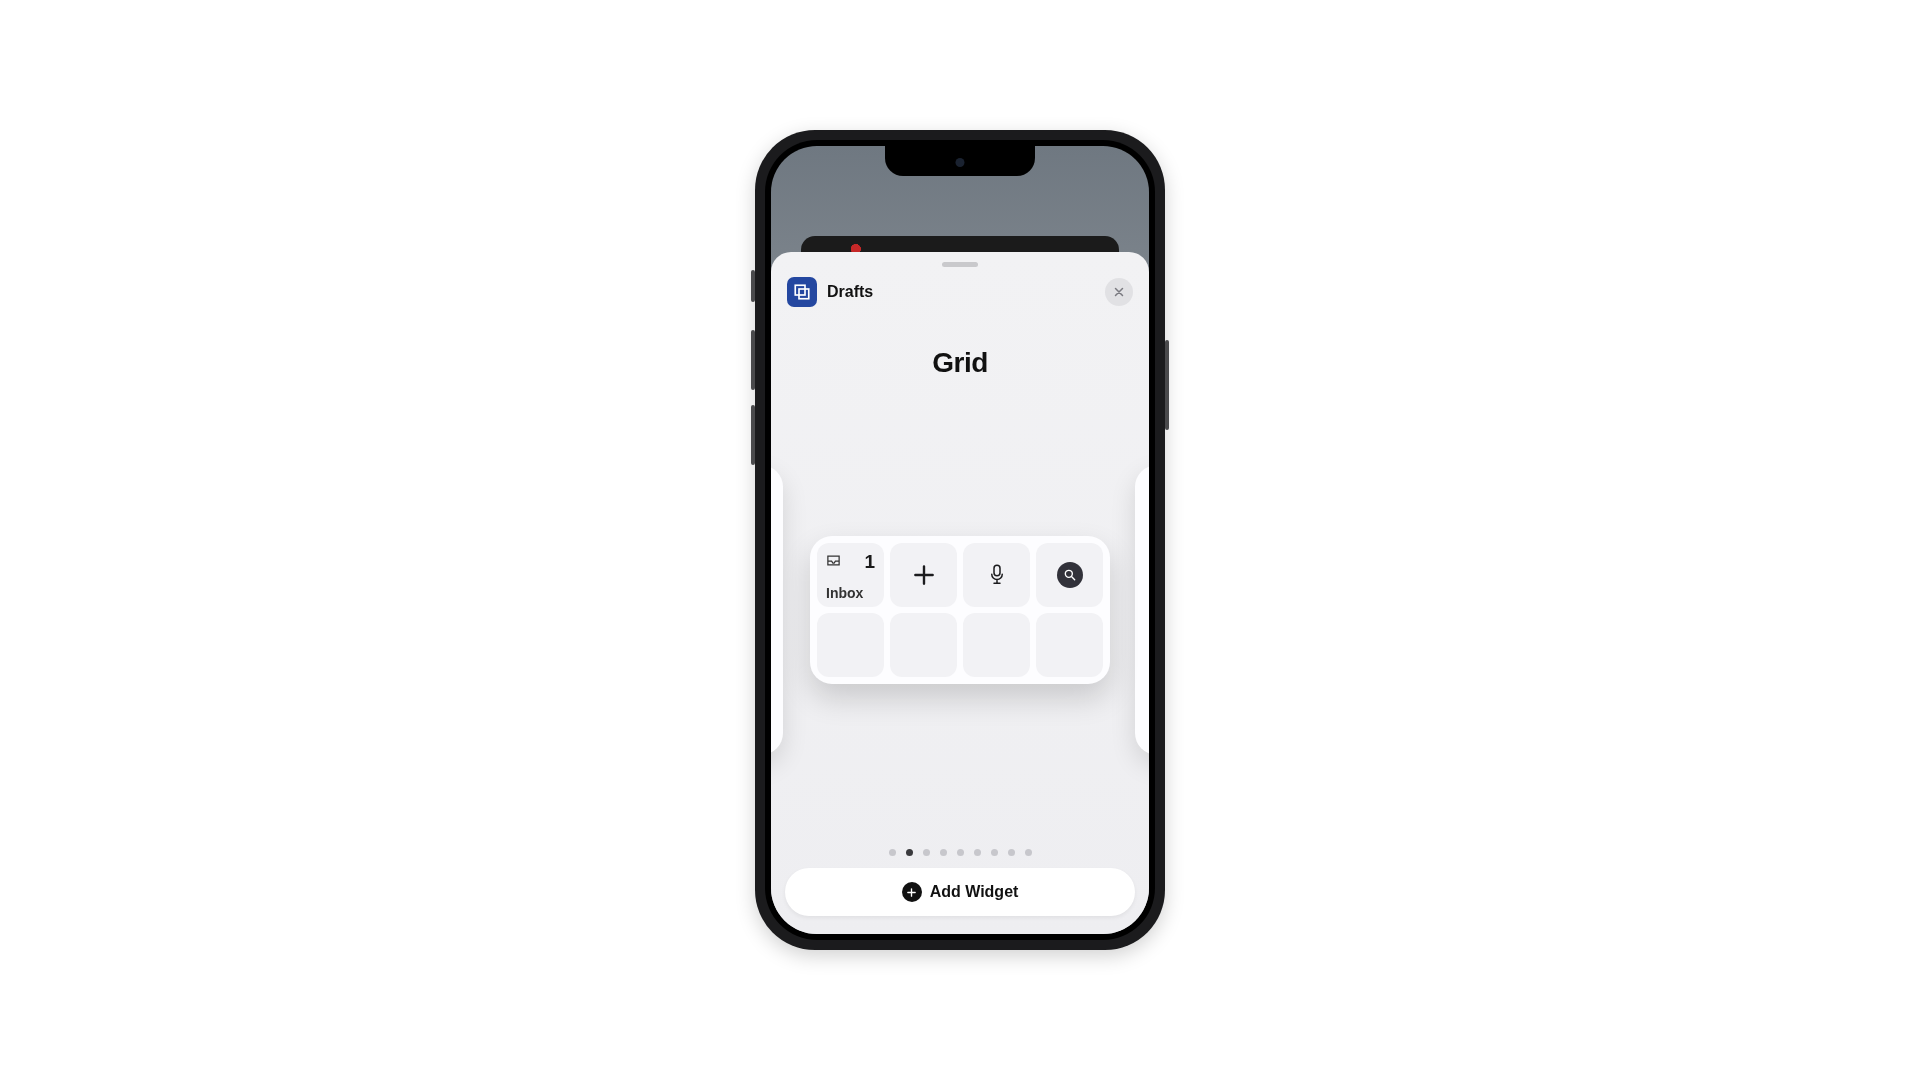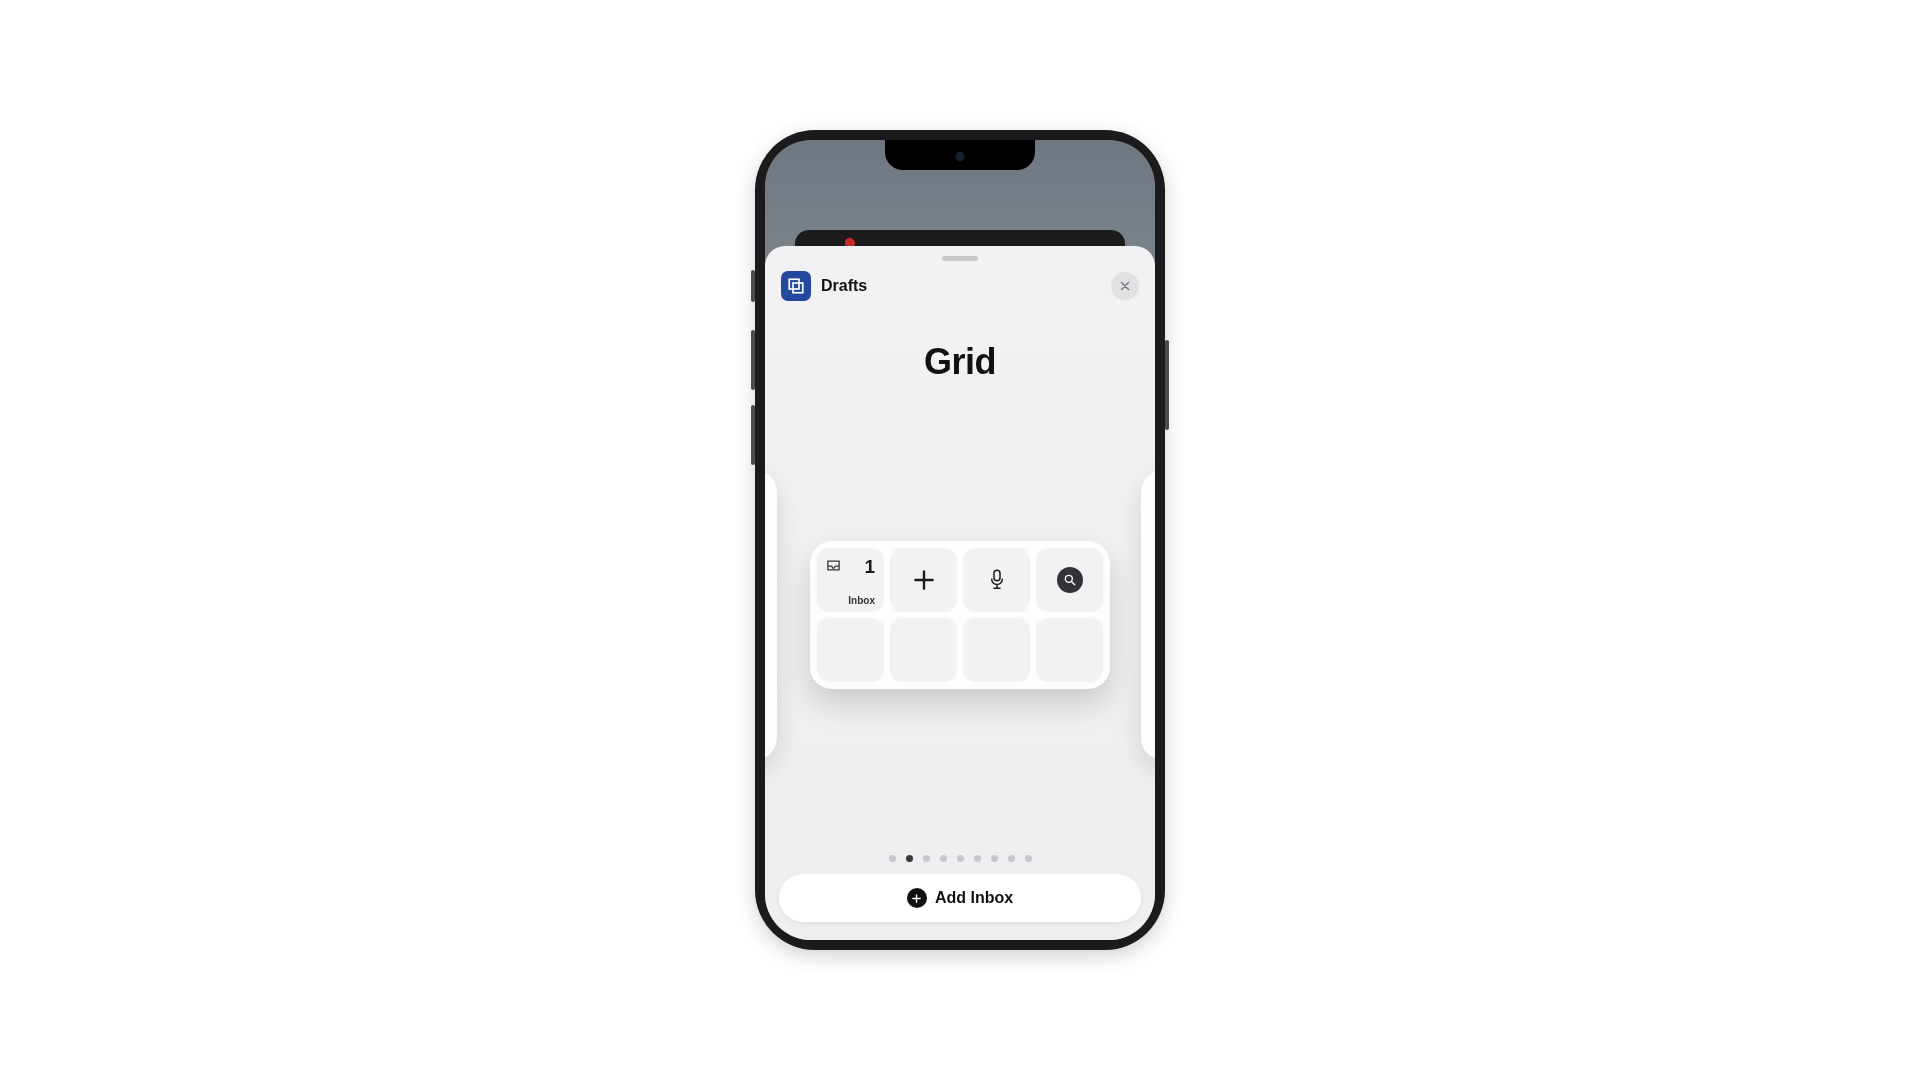--- a/index.html
+++ b/index.html
@@ -15,20 +15,21 @@
   background: #1b1b1d;
   border-radius: 60px;
   padding: 10px;
   position: relative;
   box-shadow: 0 6px 20px rgba(0,0,0,0.18);
 }
 .phone-bezel {
   width: 100%; height: 100%;
   background: #000;
   border-radius: 52px;
+  padding: 6px;
   position: relative;
 }
 .side-btn { position: absolute; background:#4a4a4c; border-radius: 3px; }
 .side-btn.s1 { left:-4px; top:140px; width:4px; height:32px; }
 .side-btn.s2 { left:-4px; top:200px; width:4px; height:60px; }
 .side-btn.s3 { left:-4px; top:275px; width:4px; height:60px; }
 .side-btn.s4 { right:-4px; top:210px; width:4px; height:90px; }
 .screen {
   width: 100%; height: 100%;
   border-radius: 46px;
@@ -69,21 +70,21 @@
   width:30px; height:30px; border-radius:7px; background:#2447a0;
   display:flex; align-items:center; justify-content:center; flex-shrink:0;
 }
 .app-name { margin-left:10px; font-weight:600; font-size:16px; color:#111;}
 .close-btn {
   margin-left:auto; width:28px; height:28px; border-radius:50%;
   background:#e1e1e4; display:flex; align-items:center; justify-content:center;
   cursor:pointer;
 }
 .title-block { text-align:center; padding: 30px 30px 0; }
-.widget-title { font-size:36px; font-weight:800; color:#111; letter-spacing:-0.5px;}
+.widget-title { font-size:28px; font-weight:800; color:#111; letter-spacing:-0.5px;}
 .widget-sub { font-size:15px; color:#9a9aa0; margin-top:6px; line-height:1.35; }
 .carousel { position:relative; flex:1; }
 .peek {
   position:absolute; top:50%; transform:translateY(-50%);
   width:60px; height:290px; background:#fdfdff;
   border-radius:22px; box-shadow:0 10px 26px rgba(0,0,0,0.12);
   padding:14px 10px;
 }
 .peek.left { left:-48px; }
 .peek.right { right:-46px; }
@@ -96,21 +97,21 @@
   display:grid; grid-template-columns:repeat(4,1fr); gap:6px;
 }
 .cell {
   background:#f2f2f5; border-radius:12px;
   height:64px; display:flex; flex-direction:column;
   align-items:center; justify-content:center; position:relative;
 }
 .cell.inbox { align-items:stretch; padding:8px 9px 6px; justify-content:flex-start;}
 .ib-row { display:flex; align-items:center; justify-content:space-between; }
 .ib-count { font-size:19px; font-weight:700; color:#1a1a1a;}
-.ib-label { font-size:10px; font-weight:600; color:#333; margin-top:auto;text-align:right; }
+.ib-label { font-size:14px; font-weight:600; color:#333; margin-top:auto; }
 .cell.search .search-circ {
   width:26px; height:26px; border-radius:50%; background:#32323a;
   display:flex; align-items:center; justify-content:center;
 }
 .dots {
   display:flex; gap:10px; justify-content:center; padding: 8px 0 12px;
 }
 .dot { width:7px; height:7px; border-radius:50%; background:#c7c7cc; }
 .dot.active { background:#3a3a3d; }
 .add-widget-btn {
@@ -217,18 +218,18 @@
             <div class="dot"></div>
             <div class="dot"></div>
           </div>
 
         <div class="add-widget-btn">
           <span class="plus-circ">
             <svg width="11" height="11" viewBox="0 0 24 24">
                 <path d="M12 4 v16 M4 12 h16" stroke="#fff" stroke-width="3" stroke-linecap="round"></path>
               </svg>
           </span>
-          <span>Add Inbox</span>
+          <span>Add Widget</span>
         </div>
       </div>
     </div>
   </div>
 </div>
 
 </body></html>

